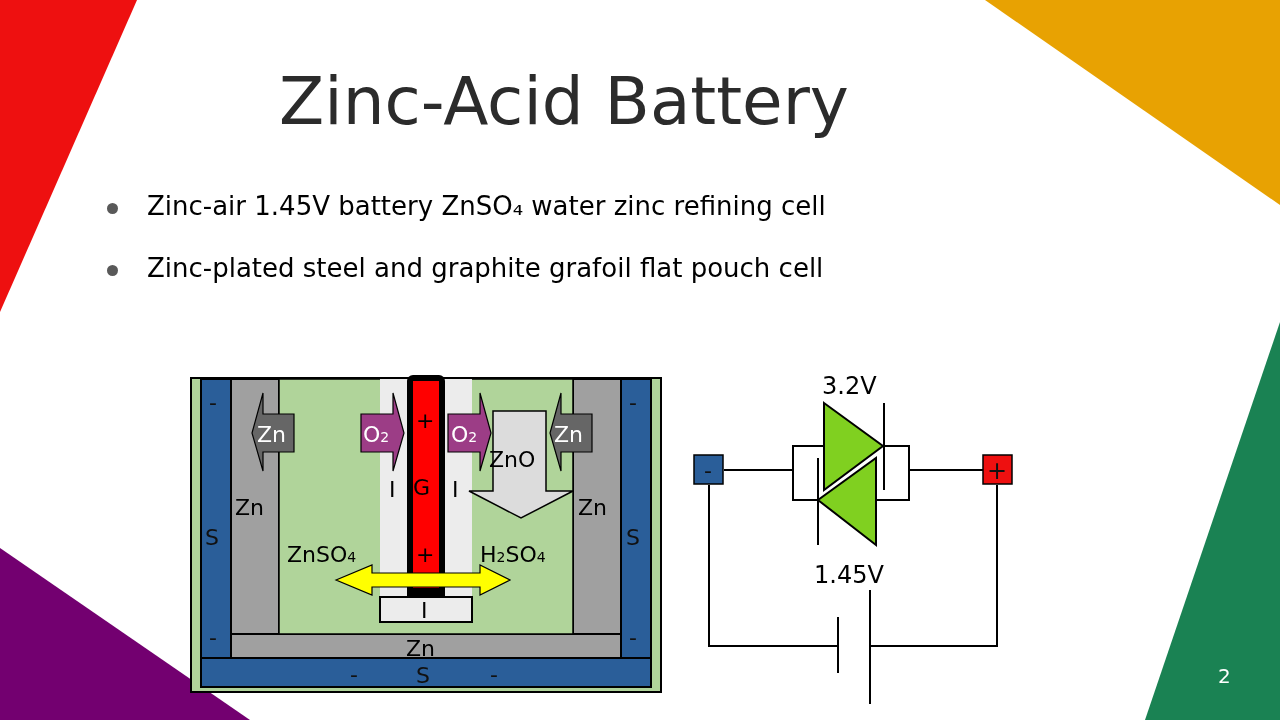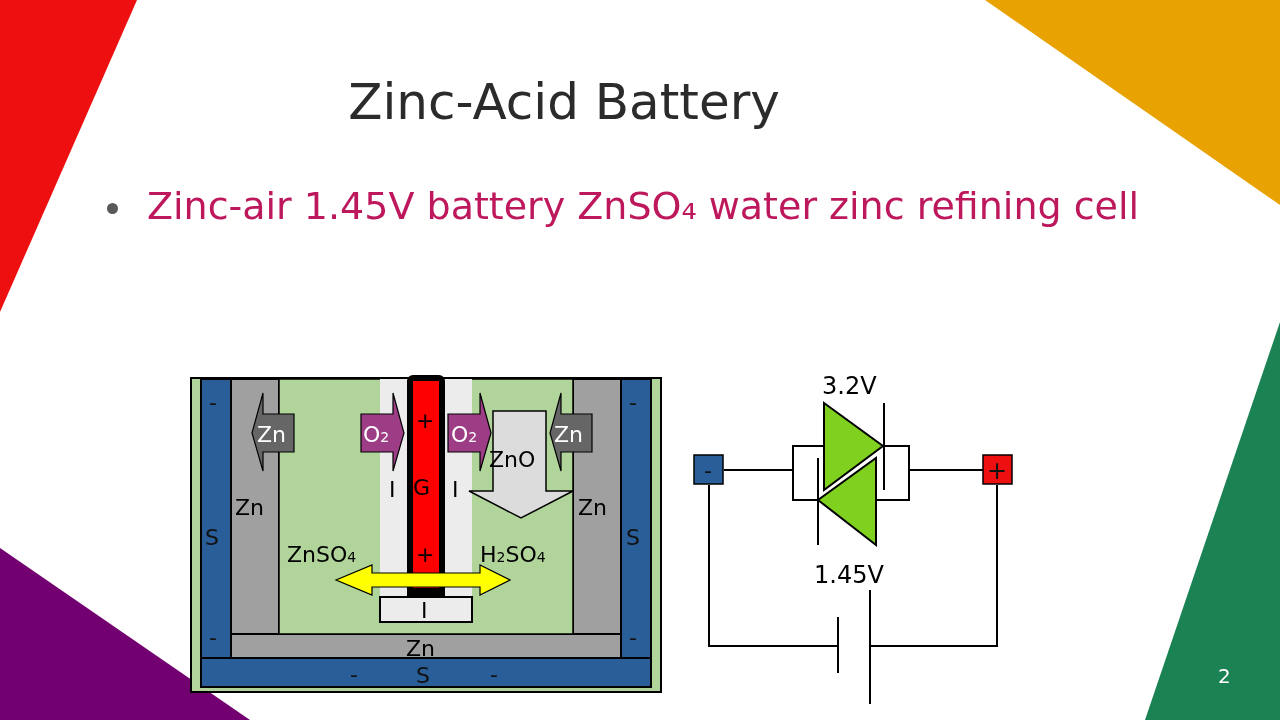--- a/index.html
+++ b/index.html
@@ -1,42 +1,43 @@
 <!DOCTYPE html>
 <html><head>
 <meta charset="utf-8">
 <style>
   html, body { margin:0; padding:0; }
   body { width:1280px; height:720px; overflow:hidden; background:#ffffff; position:relative;
          font-family:"DejaVu Sans", sans-serif; }
   .deco { position:absolute; left:0; top:0; width:1280px; height:720px; }
   .title { position:absolute; left:0; width:1128px; top:72px; text-align:center;
-           font-size:50px; color:#2b2b2b; line-height:60px; }
+           font-size:66px; color:#2b2b2b; line-height:60px; }
   .bullets { position:absolute; left:100px; top:180px; margin:0; padding:0; list-style:none; }
-  .bullets li { position:relative; padding-left:47px; font-size:38px; color:#be185d;
+  .bullets li { position:relative; padding-left:47px; font-size:26px; color:#000000;
                 height:61.5px; line-height:52px; white-space:nowrap; }
   .bullets li .dot { position:absolute; left:7px; top:23px; width:11px; height:11px;
                      border-radius:50%; background:#595959; }
   .slide-num { position:absolute; left:1218px; top:664px; font-size:20px; color:#ffffff; }
   svg text { font-family:"DejaVu Sans", sans-serif; }
 </style>
 </head>
 <body>
 
 <svg class="deco" viewBox="0 0 1280 720">
   <polygon points="0,0 137,0 0,312" fill="#ee1010"></polygon>
   <polygon points="985,0 1280,0 1280,205" fill="#e8a202"></polygon>
   <polygon points="1280,322 1280,720 1145,720" fill="#1a8253"></polygon>
   <polygon points="0,548 250,720 0,720" fill="#730070"></polygon>
 </svg>
 
 <div class="title">Zinc-Acid Battery</div>
 
 <ul class="bullets">
   <li><span class="dot"></span><span>Zinc-air 1.45V battery ZnSO₄ water zinc refining cell</span></li>
+  <li><span class="dot"></span><span>Zinc-plated steel and graphite grafoil flat pouch cell</span></li>
 </ul>
 
 <svg style="position:absolute;left:0;top:0;" width="1280" height="720" viewBox="0 0 1280 720">
 
   <rect x="191" y="378" width="470" height="314" fill="#b0d49a" stroke="#000" stroke-width="2"></rect>
 
   <rect x="201" y="379" width="30" height="280" fill="#2a5e99" stroke="#000" stroke-width="2"></rect>
   <rect x="621" y="379" width="30" height="280" fill="#2a5e99" stroke="#000" stroke-width="2"></rect>
   <rect x="201" y="658" width="450" height="29" fill="#2a5e99" stroke="#000" stroke-width="2"></rect>
 

